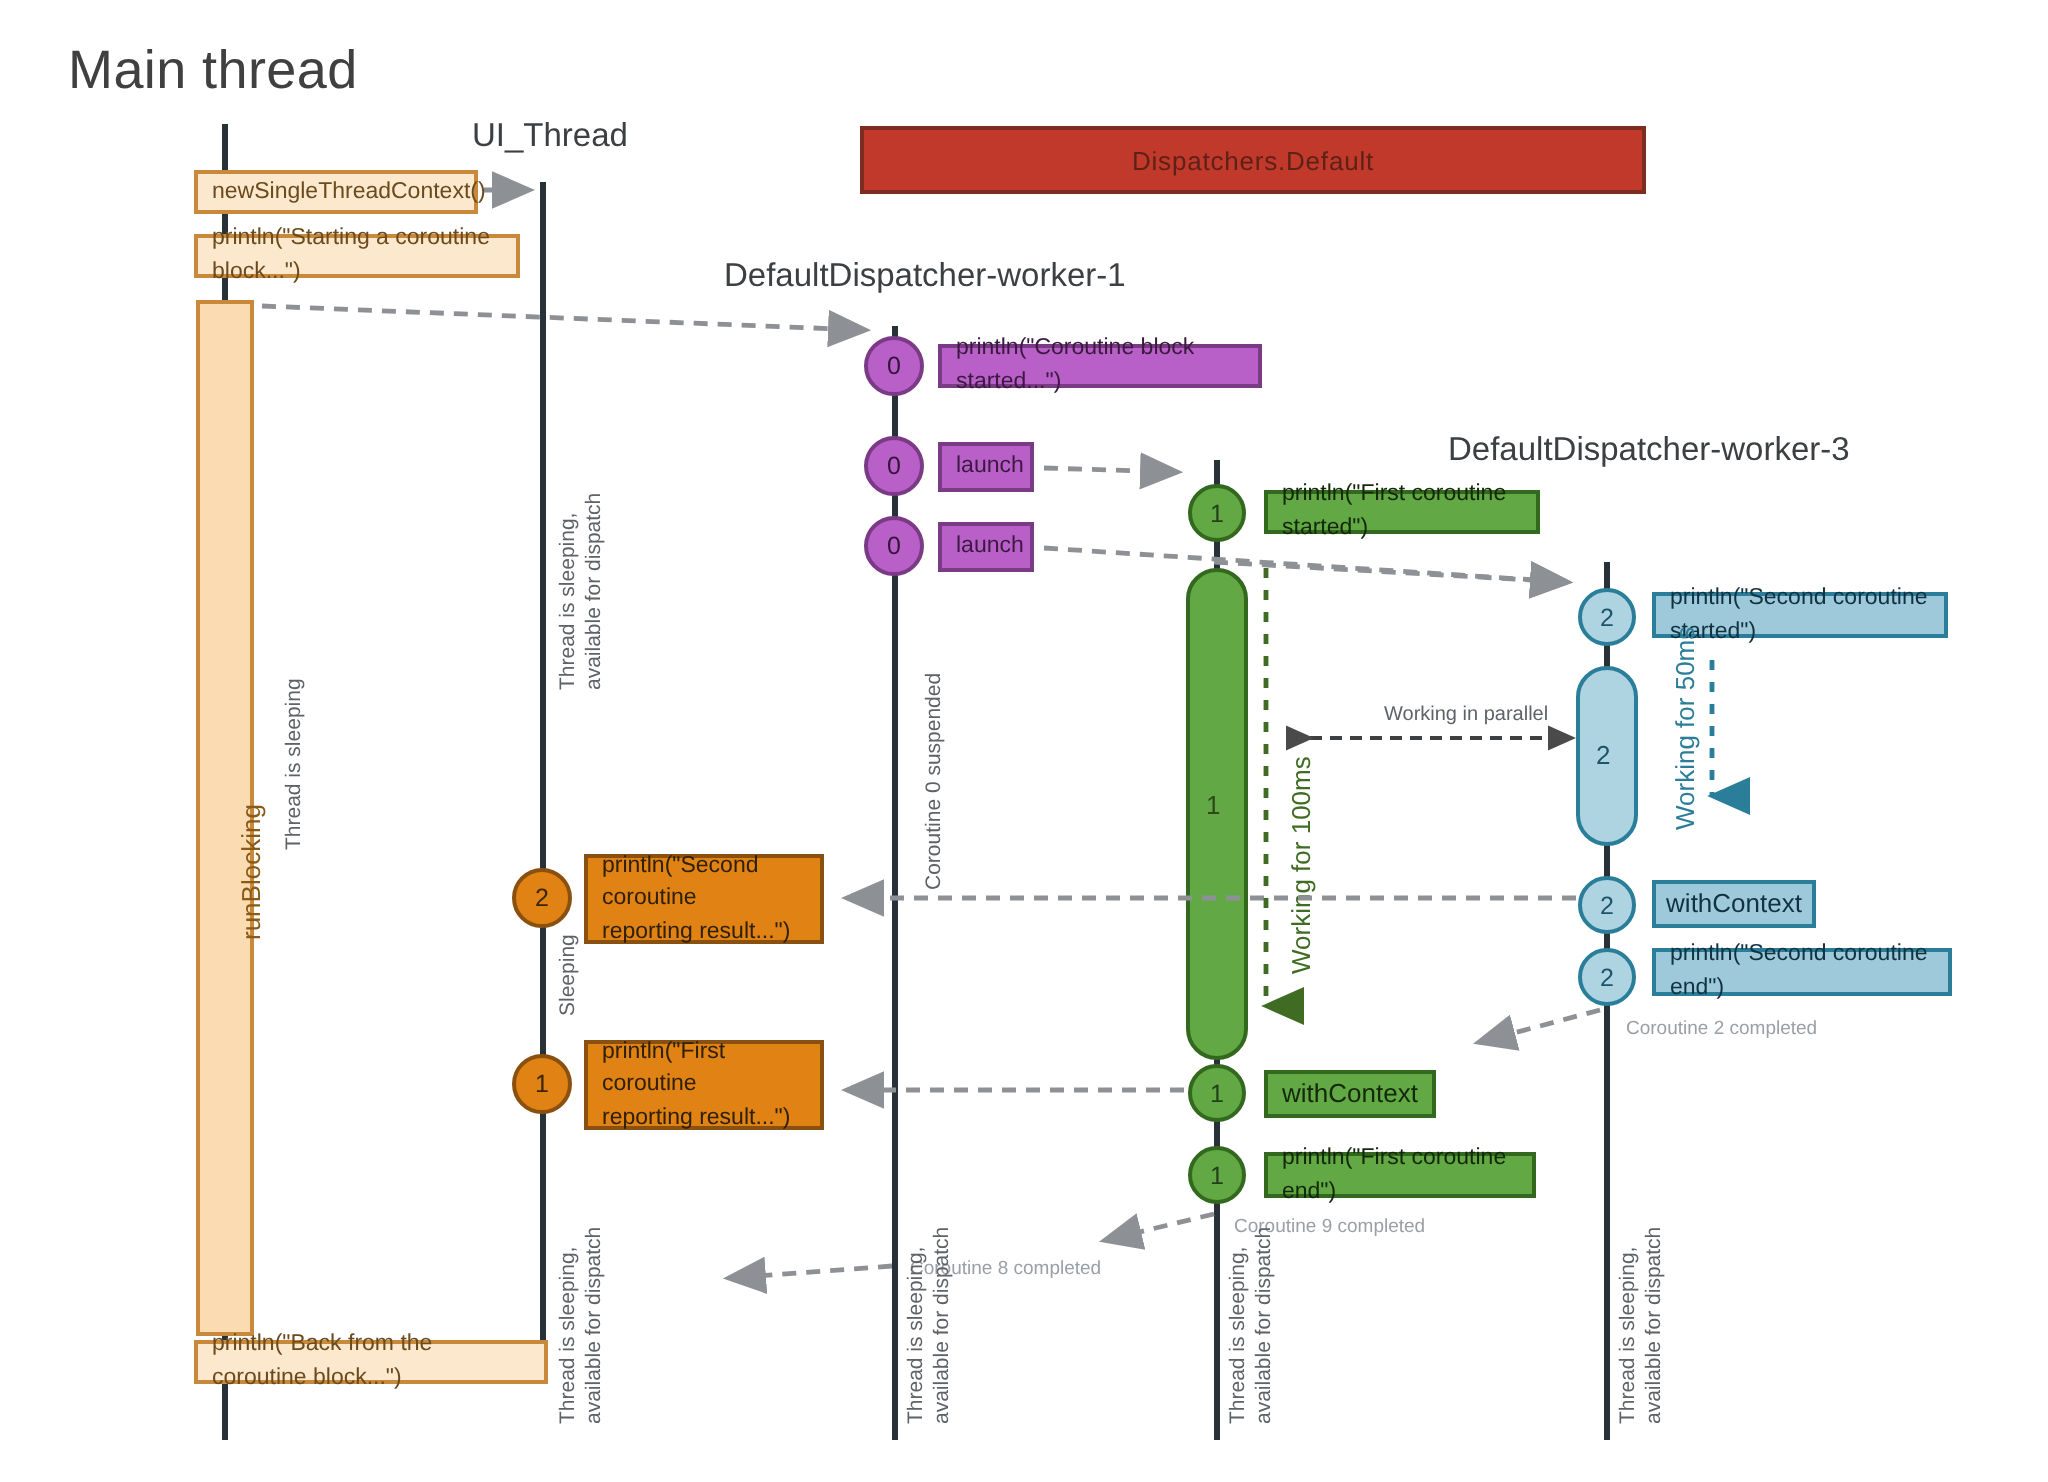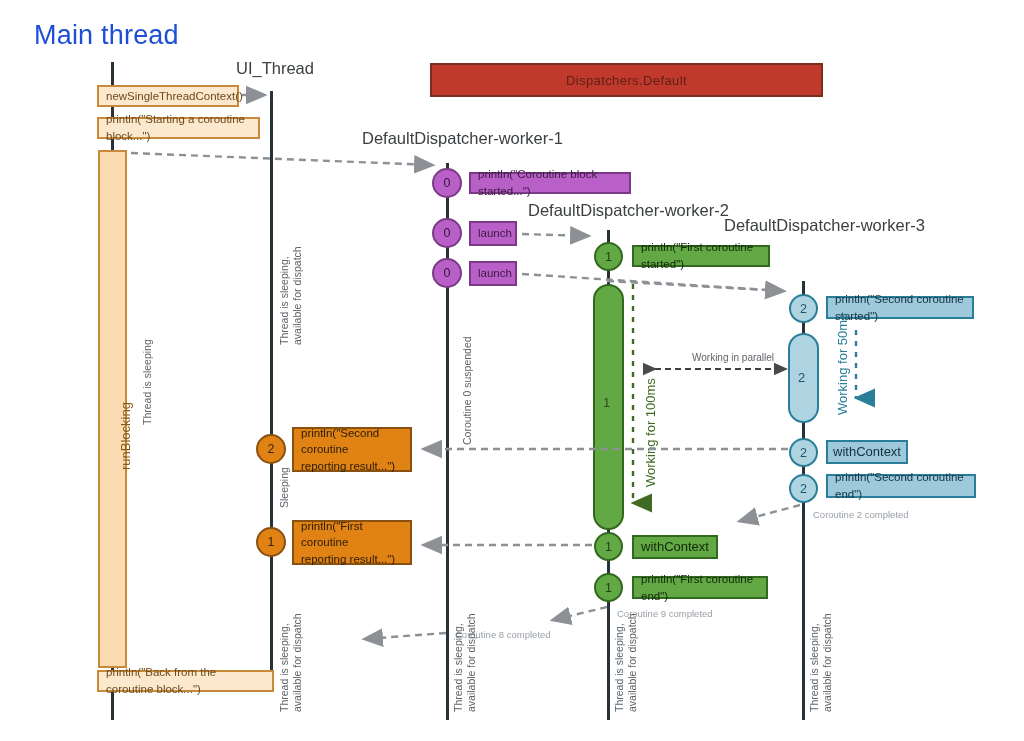--- a/index.html
+++ b/index.html
@@ -2,21 +2,21 @@
 <html><head>
 <meta charset="utf-8">
 <style>
   html,body{margin:0;padding:0;background:#ffffff;}
   body{font-family:"Liberation Sans",sans-serif;-webkit-font-smoothing:antialiased;}
   #canvas{position:relative;width:1024px;height:741px;background:#fff;overflow:hidden;}
 
   .abs{position:absolute;box-sizing:border-box;}
 
   
-  .maintitle{font-size:27px;color:#1d4ed8;letter-spacing:.2px;}
+  .maintitle{font-size:27px;color:#404040;letter-spacing:.2px;}
   .colhead{font-size:16.5px;color:#3c4043;white-space:nowrap;}
 
   
   .lifeline{width:3px;background:#263238;}
 
   
   .banner{background:#c0392b;border:2.5px solid #7b2d20;color:#5d2118;
           display:flex;align-items:center;justify-content:center;
           font-size:13px;letter-spacing:.4px;}
 
@@ -60,21 +60,20 @@
 <body>
 
 <div id="canvas">
 
   <div class="abs maintitle" style="left:34px;top:20px;">Main thread</div>
 
   <div class="abs colhead" style="left:236px;top:59px;">UI_Thread</div>
 
   <div class="abs colhead" style="left:362px;top:129px;">DefaultDispatcher-worker-1</div>
 
-  <div class="abs colhead" style="left:528px;top:201px;">DefaultDispatcher-worker-2</div>
 
   <div class="abs colhead" style="left:724px;top:216px;">DefaultDispatcher-worker-3</div>
 
   <div class="abs banner" style="left:430px;top:63px;width:393px;height:34px;">Dispatchers.Default</div>
 
   <div class="abs lifeline" style="left:111px;top:62px;height:658px;"></div>
   <div class="abs lifeline" style="left:270px;top:91px;height:600px;"></div>
   <div class="abs lifeline" style="left:446px;top:163px;height:557px;"></div>
   <div class="abs lifeline" style="left:607px;top:230px;height:490px;"></div>
   <div class="abs lifeline" style="left:802px;top:281px;height:439px;"></div>

